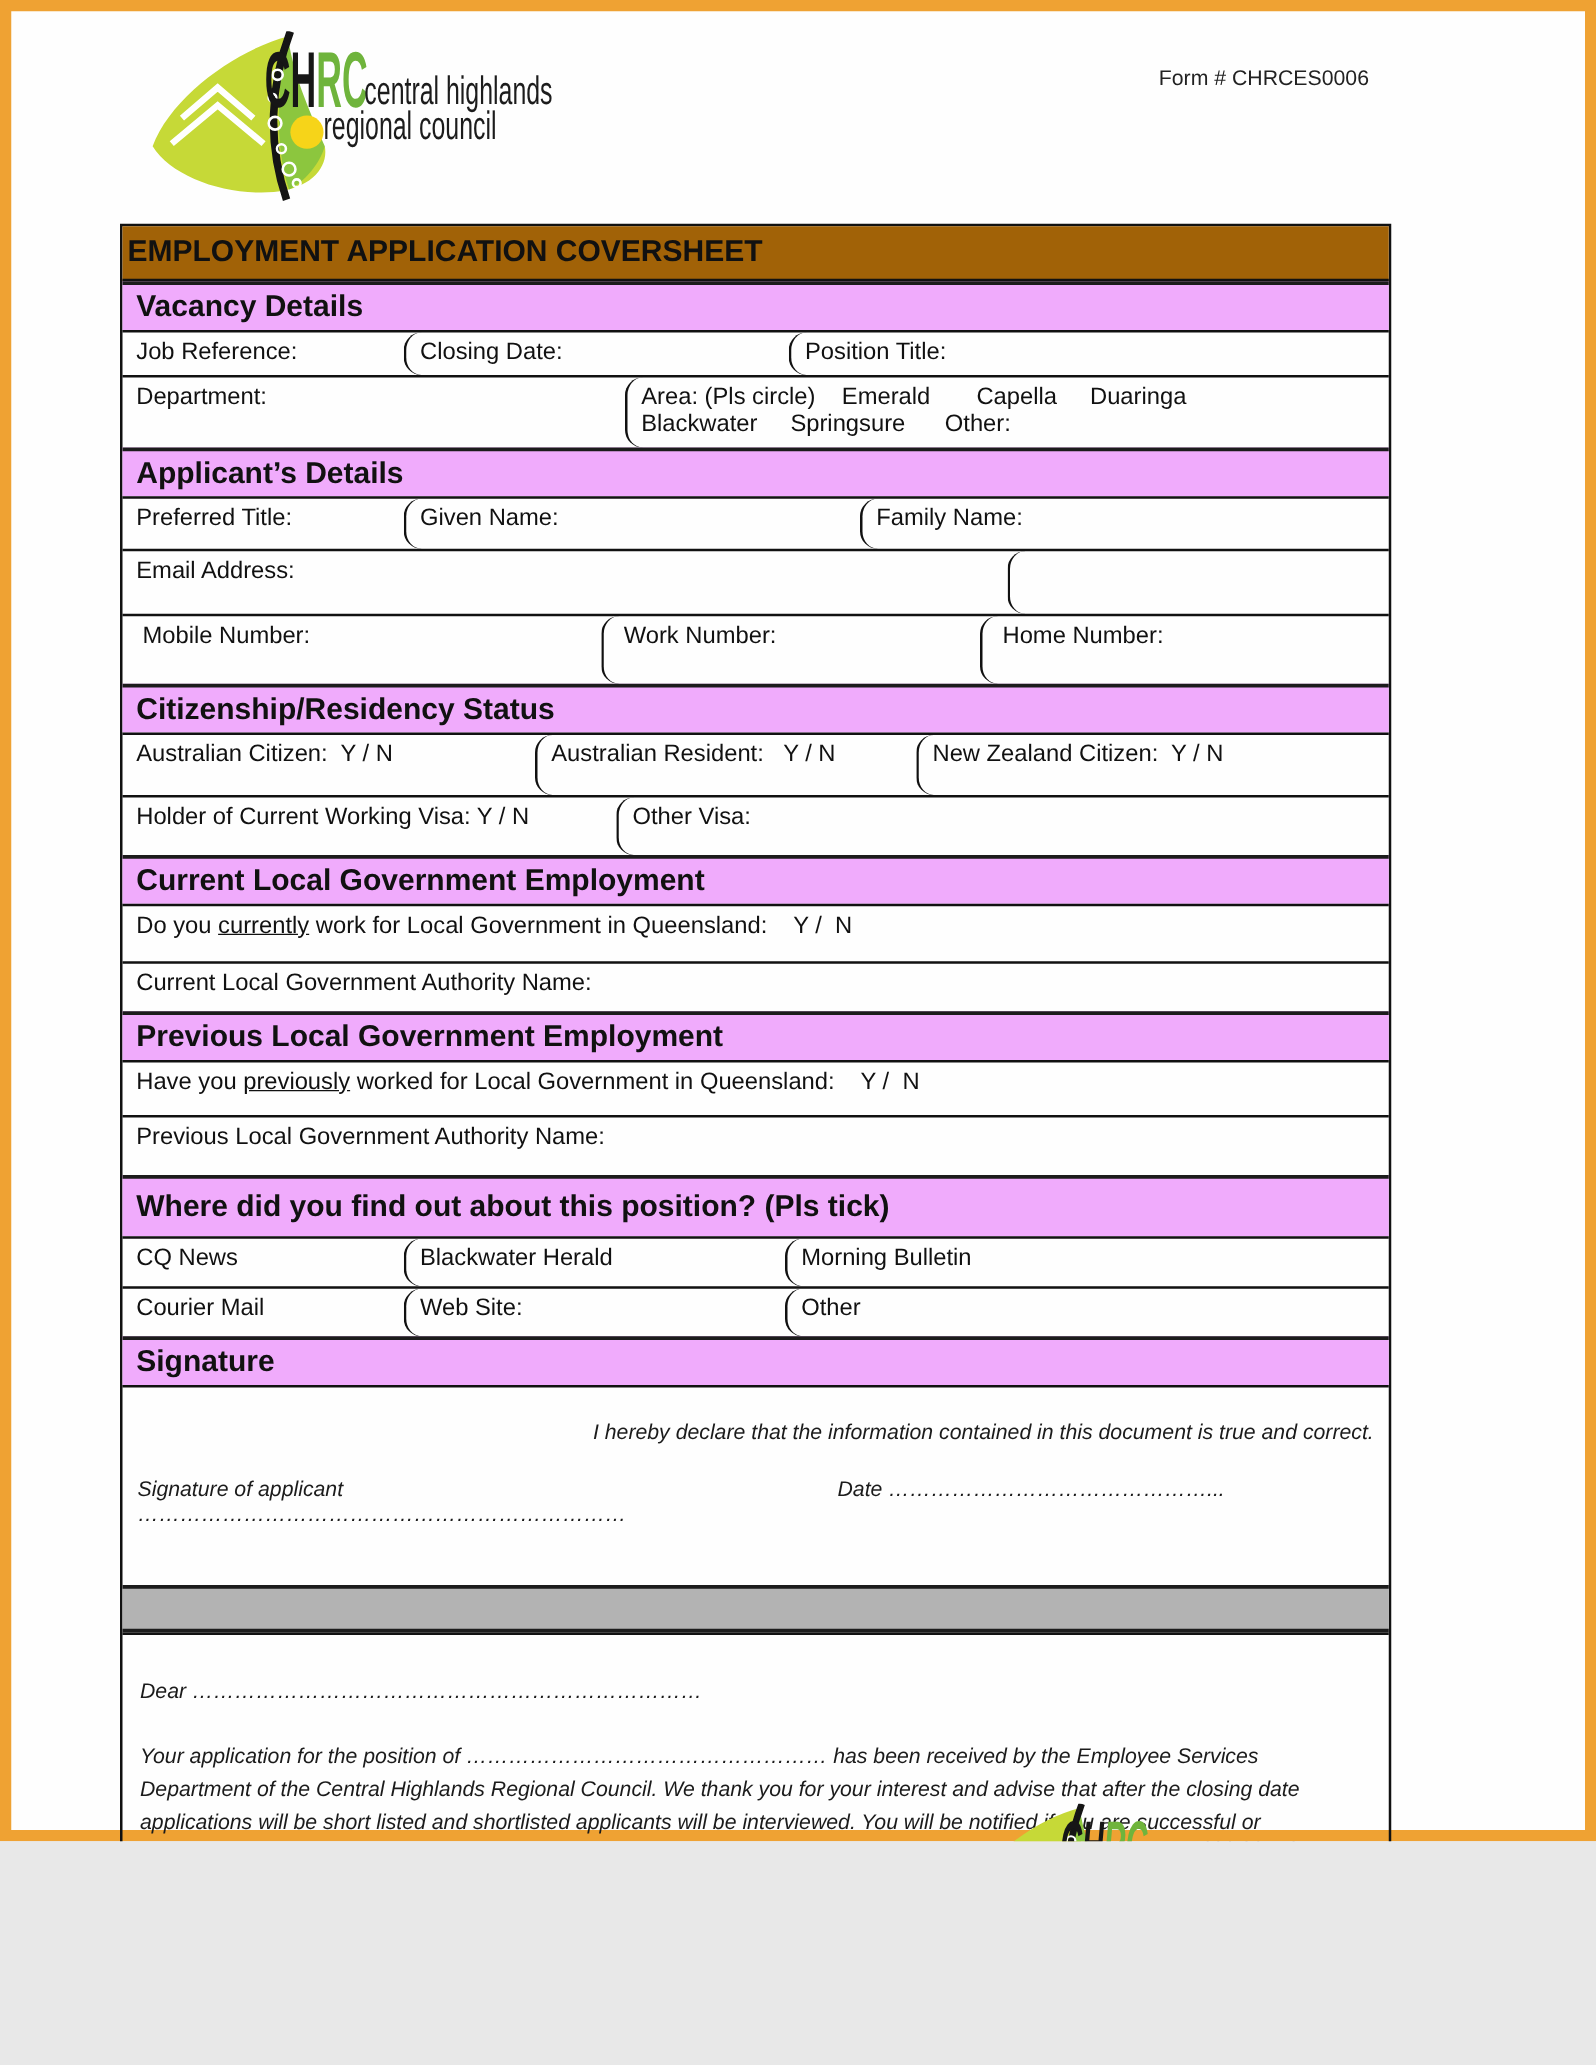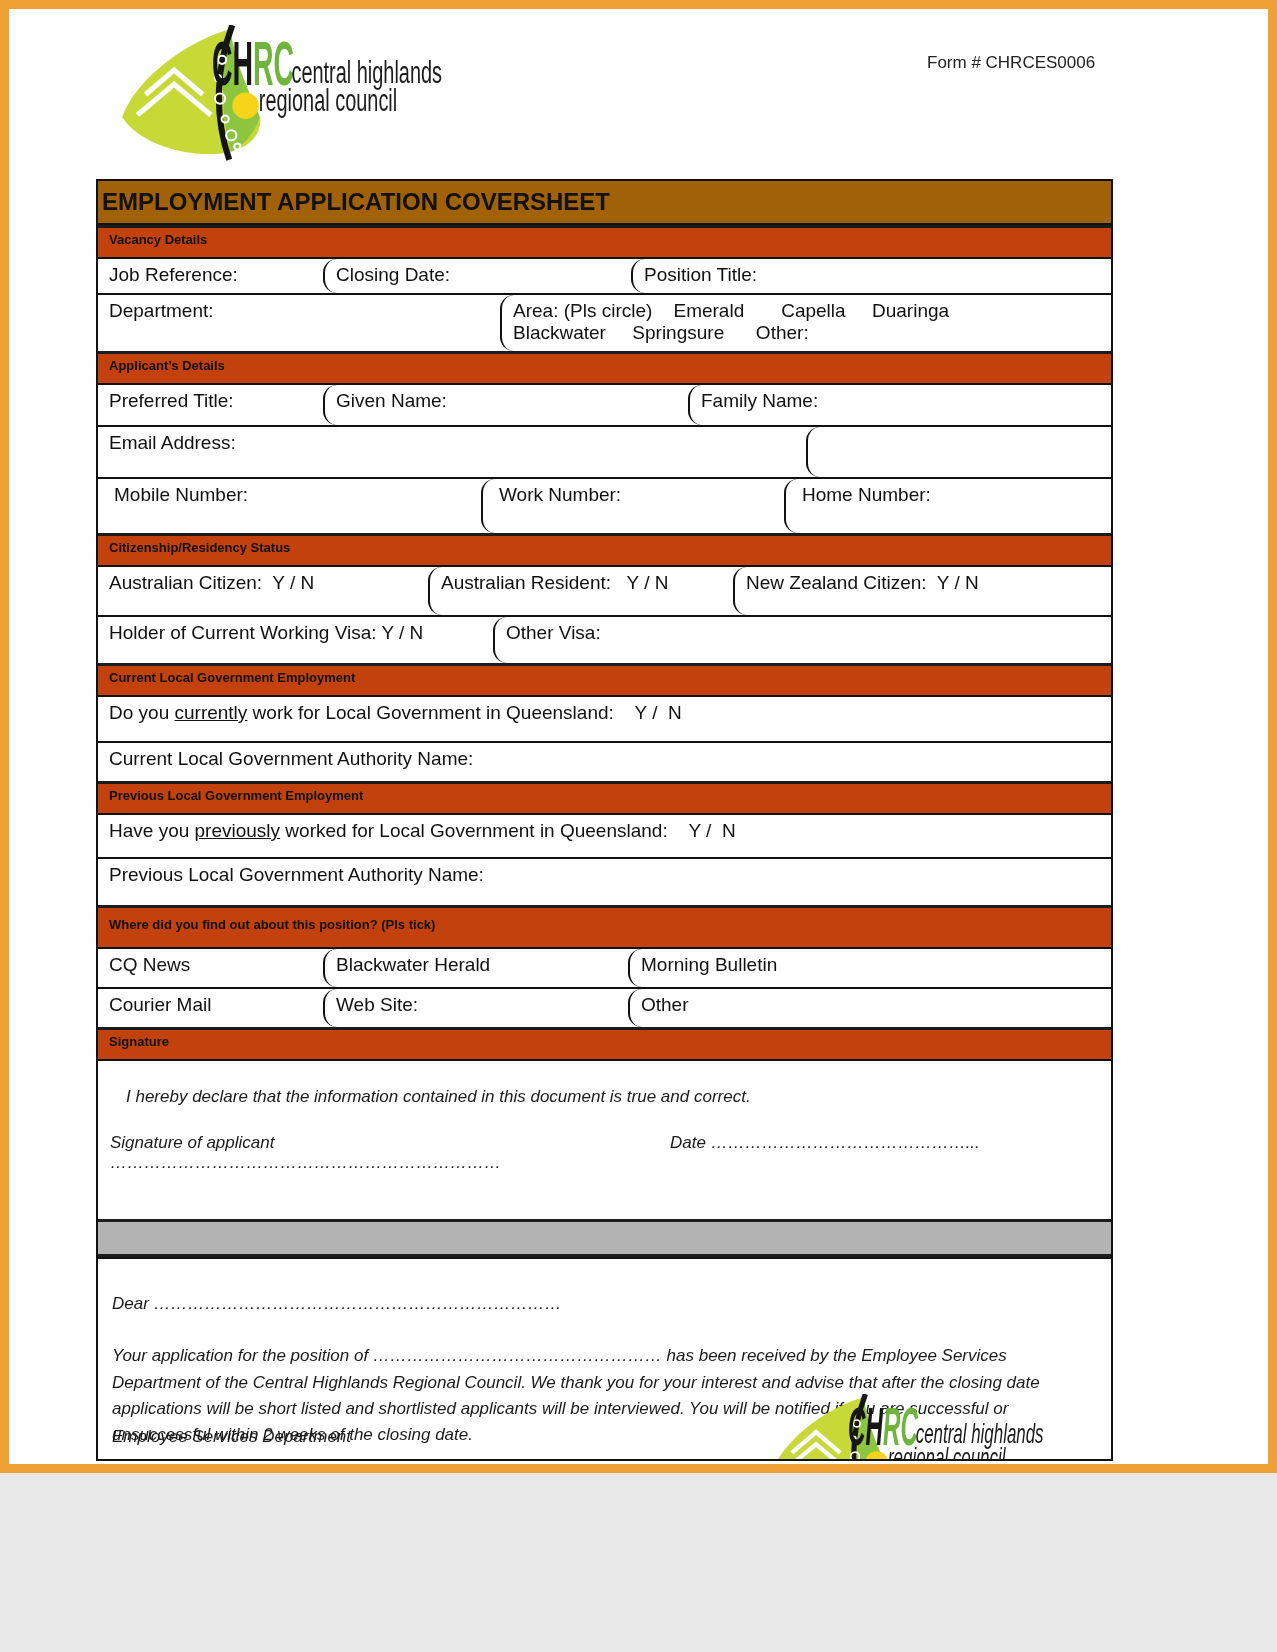--- a/index.html
+++ b/index.html
@@ -23,37 +23,37 @@
   }
   .row{display:flex;border-top:2px solid #111;}
   .row:first-child{border-top:0;}
   .cell{box-sizing:border-box;border-left:2px solid #111;padding:5px 11px;min-height:34px;border-radius:14px;}
   .cell:first-child{border-left:0;}
   .title-row{
     background:#a16207;text-align:center;font-weight:bold;font-size:24px;
     padding:7px 4px;border-bottom:2px solid #111;
   }
   .section-hdr{
-    background:#c2410c;font-weight:bold;font-size:13px;
+    background:#f0abfc;font-weight:bold;font-size:24px;
     padding:4px 11px;border-top:3px solid #1c1c1c;min-height:21px;
   }
   .hdr-tall{padding:9px 11px;}
   .pre{white-space:pre-wrap;}
   .u{text-decoration:underline;}
   
   .w-225{flex:0 0 225px;} .w-305{flex:0 0 305px;} .w-308{flex:0 0 308px;}
   .w-330{flex:0 0 330px;} .w-365{flex:0 0 365px;} .w-383{flex:0 0 383px;}
   .w-395{flex:0 0 395px;} .w-402{flex:0 0 402px;} .w-708{flex:0 0 708px;}
   .w-303{flex:0 0 303px;} .grow{flex:1 1 auto;} .h-56{min-height:56px;} .h-40{min-height:40px;}
   .h-60{min-height:60px;} .h-50{min-height:50px;} .h-54{min-height:54px;padding-left:16px;}
   .h-48{min-height:48px;} .h-46{min-height:46px;} .h-44{min-height:44px;}
   .h-38{min-height:38px;} .h-42{min-height:42px;}
   
   .sig-block{min-height:158px;padding:26px 12px 10px;font-style:italic;font-size:17px;color:#1b1b1b;}
-  .sig-declaration{margin:0 0 26px 16px;}
+  .sig-declaration{margin:0 0 26px 16px;text-align:right;}
   .sig-row{display:flex;}
   .sig-line{flex:0 0 560px;}
   .gray-bar{height:32px;background:#b3b3b3;border-top:3px solid #1c1c1c;border-bottom:3px solid #1c1c1c;}
   .footer-block{
     position:relative;min-height:192px;padding:32px 14px 10px;
     font-style:italic;font-size:17px;line-height:1.55;color:#1b1b1b;overflow:hidden;
   }
   .footer-dear{margin:0 0 26px 0;}
   .footer-body{margin:0;max-width:985px;}
   .footer-dept{position:absolute;left:14px;bottom:8px;}

